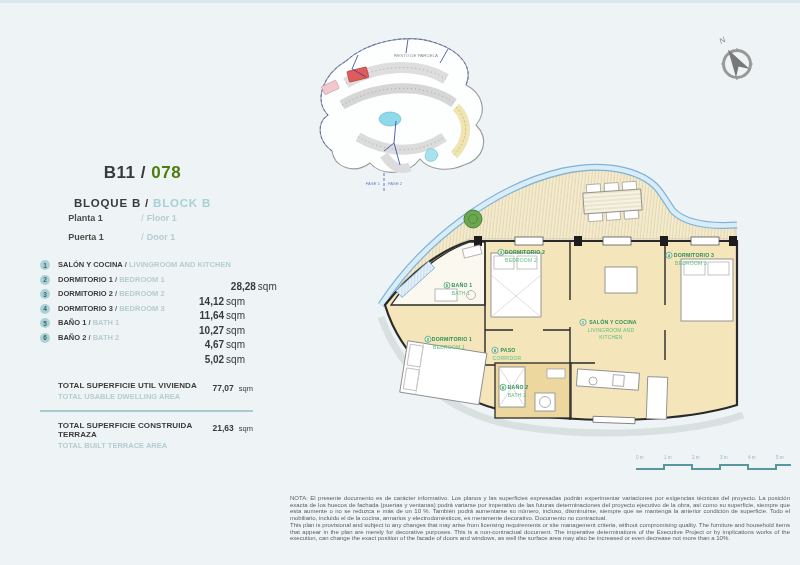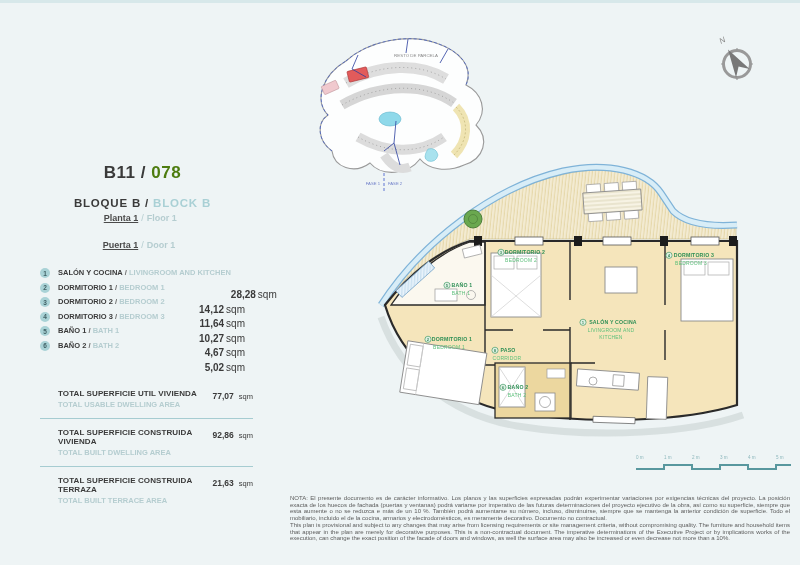--- a/index.html
+++ b/index.html
@@ -5,21 +5,21 @@
   html,body{margin:0;padding:0;}
   body{width:800px;height:565px;background:#ffffff;font-family:"Liberation Sans",sans-serif;overflow:hidden;}
   .page{position:absolute;top:0;left:0;width:800px;height:565px;background:#eef4f5;border-top:3px solid #d7e8ea;box-sizing:border-box;}
   
   .sidebar{position:absolute;left:40px;top:160px;width:215px;}
   .unit-title{width:205px;text-align:center;font-size:17px;font-weight:bold;color:#3a3a3a;letter-spacing:.5px;}
   .unit-title .light{color:#4d7c0f;}
   .block-line{width:205px;text-align:center;font-size:11.5px;font-weight:bold;color:#3a3a3a;margin-top:14px;letter-spacing:.8px;}
   .block-line .light{color:#a9d0d5;}
   .fd-line{width:205px;text-align:center;font-size:9px;color:#3a3a3a;margin-top:4px;}
-  .fd-line .es{display:inline-block;width:70px;text-align:right;font-weight:bold;color:#4a4a4a;text-decoration:underline;}
+  .fd-line .es{display:inline-block;width:70px;text-align:left;font-weight:bold;color:#4a4a4a;}
   .fd-line .en{display:inline-block;width:70px;text-align:left;color:#b5cdd0;font-weight:bold;}
   .fd-line .sep{color:#b5cdd0;padding:0 3px;}
   .room-list{margin-top:18px;width:205px;}
   .room-row{display:flex;align-items:flex-start;height:14.6px;}
   .room-num{width:10px;height:10px;border-radius:50%;background:#a9d2d6;color:#416266;font-size:6.5px;font-weight:bold;display:flex;align-items:center;justify-content:center;flex:0 0 auto;}
   .room-name{margin-left:8px;font-size:7.5px;font-weight:bold;color:#3a3a3a;white-space:nowrap;}
   .room-name .en{color:#b5cdd0;}
   .room-name .sep{color:#6a6a6a;}
   .room-area{margin-left:auto;font-size:10px;color:#3a3a3a;font-weight:bold;white-space:nowrap;margin-top:21px;}
   .room-area .unit{font-weight:normal;margin-left:2px;}
@@ -54,21 +54,21 @@
       <span class="light">078</span>
     </div>
     <div class="block-line">
       <span>BLOQUE B</span>
       <span>/</span>
       <span class="light">BLOCK B</span>
     </div>
     <div class="fd-line">
       <span class="es">Planta 1</span><span class="sep">/</span><span class="en">Floor 1</span>
     </div>
-    <div class="fd-line" style="margin-top:17px;">
+    <div class="fd-line" style="margin-top:9px;">
       <span class="es">Puerta 1</span><span class="sep">/</span><span class="en">Door 1</span>
     </div>
 
     <div class="room-list">
       <div class="room-row">
         <span class="room-num">1</span>
         <span class="room-name"><b>SALÓN Y COCINA</b> <span class="sep">/</span> <span class="en">LIVINGROOM AND KITCHEN</span></span>
         <span class="room-area"><span>28,28</span><span class="unit">sqm</span></span>
       </div>
       <div class="room-row">
@@ -100,27 +100,20 @@
 
     <div class="totals">
       <div class="total-block">
         <div class="total-labels">
           <div class="t-es">TOTAL SUPERFICIE UTIL VIVIENDA</div>
           <div class="t-en">TOTAL USABLE DWELLING AREA</div>
         </div>
         <div class="total-value"><span>77,07</span><span class="unit">sqm</span></div>
       </div>
       <hr class="total-divider">
-      <div class="total-block">
-        <div class="total-labels">
-          <div class="t-es">TOTAL SUPERFICIE CONSTRUIDA VIVIENDA</div>
-          <div class="t-en">TOTAL BUILT DWELLING AREA</div>
-        </div>
-        <div class="total-value"><span>92,86</span><span class="unit">sqm</span></div>
-      </div>
       <hr class="total-divider">
       <div class="total-block">
         <div class="total-labels">
           <div class="t-es">TOTAL SUPERFICIE CONSTRUIDA TERRAZA</div>
           <div class="t-en">TOTAL BUILT TERRACE AREA</div>
         </div>
         <div class="total-value"><span>21,63</span><span class="unit">sqm</span></div>
       </div>
     </div>
   </div>

